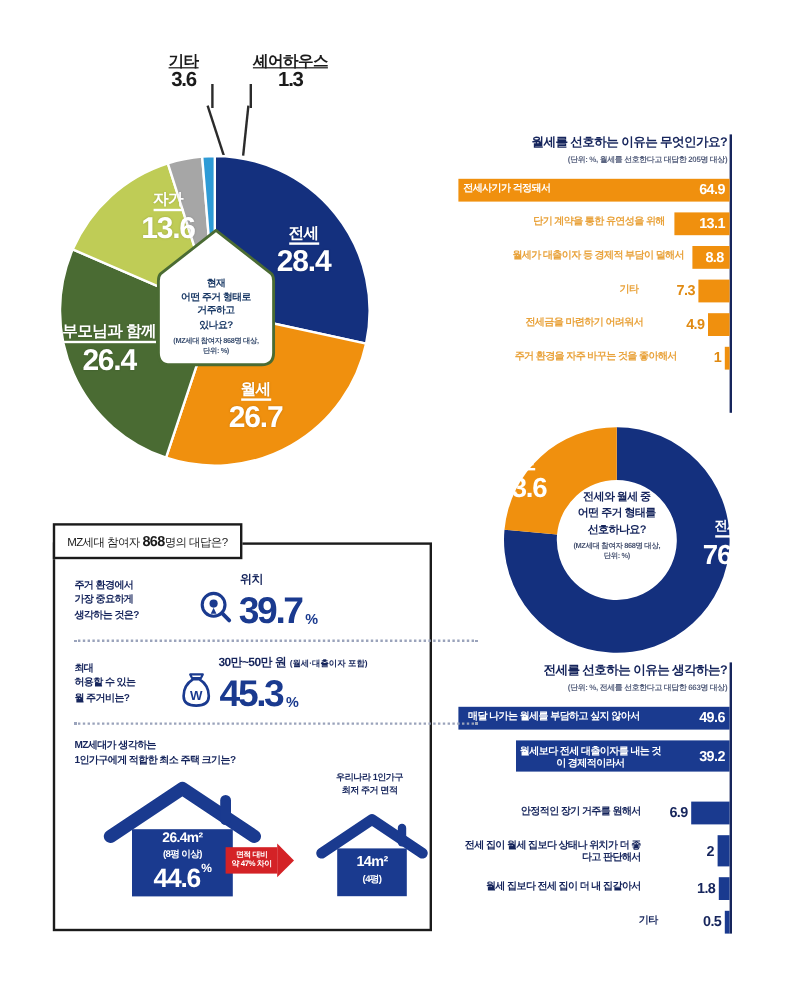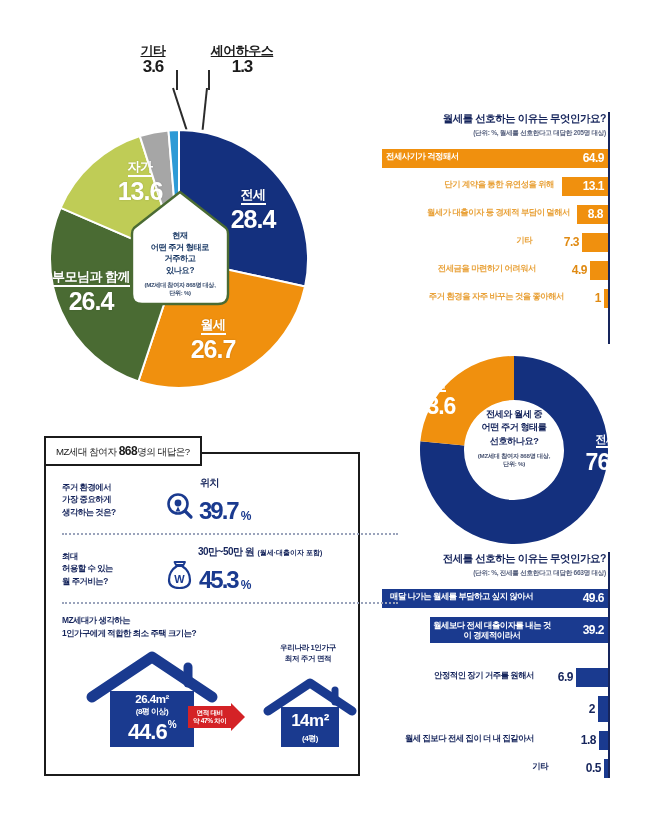--- a/index.html
+++ b/index.html
@@ -71,21 +71,21 @@
   #mz-tab{position:absolute;left:44px;top:436px;height:26px;padding:0 10px;
           border:2px solid #1b1b1b;background:#fff;display:flex;align-items:center;z-index:3;}
   #mz-tab .t{font-size:9.6px;font-weight:normal;color:#1b1b1b;letter-spacing:-.5px;}
   #mz-tab .t b{font-size:12px;}
   .mz-body{position:absolute;left:0;top:22px;width:368px;}
   .mz-row{position:relative;padding:0 16px;}
   .dotted{border-top:2px dotted #9aa3bb;margin:10px 16px;}
   .mz-q{font-size:8.4px;font-weight:bold;color:#16255c;line-height:1.5;letter-spacing:-.5px;}
   .mz-stat{display:flex;align-items:flex-end;gap:3px;}
   .mz-cap{font-size:10px;font-weight:bold;color:#16255c;letter-spacing:-.5px;}
-  .mz-big{font-size:24px;font-weight:bold;color:#1A3A8F;letter-spacing:-2px;line-height:.95;}
+  .mz-big{font-size:31px;font-weight:bold;color:#1A3A8F;letter-spacing:-2px;line-height:.95;}
   .mz-pct{font-size:12px;font-weight:bold;color:#1A3A8F;}
   .mz-note{font-size:7px;font-weight:bold;color:#16255c;}
 
   .house-stat{position:relative;height:104px;}
   .hs-txt{position:absolute;text-align:center;color:#fff;font-weight:bold;letter-spacing:-.5px;}
   .arrow-red{position:absolute;display:flex;align-items:center;}
   .arrow-body{background:#D42226;height:22px;display:flex;flex-direction:column;justify-content:center;
               align-items:center;padding:0 5px;}
   .arrow-body span{color:#fff;font-size:6.6px;font-weight:bold;line-height:1.25;letter-spacing:-.4px;white-space:nowrap;}
   .arrow-head{width:0;height:0;border-top:14px solid transparent;border-bottom:14px solid transparent;
@@ -230,21 +230,21 @@
       <div class="dc">선호하나요?</div>
       <div class="dcs">(MZ세대 참여자 868명 대상,</div>
       <div class="dcs" style="margin-top:0">단위: %)</div>
     </div>
   </div>
 
   <div id="right-col-2" style="position:absolute;left:382px;top:552px;width:276px;">
     <div class="axis-line" style="height:226px;"></div>
 
     <div class="q-head">
-      <div class="q-title">전세를 선호하는 이유는 무엇인가요?</div>
+      <div class="q-title">전세를 선호하는 이유는 생각하는?</div>
       <div class="q-sub">(단위: %, 전세를 선호한다고 대답한 663명 대상)</div>
     </div>
 
     <div class="bars navy" style="margin-top:11px;">
       <div class="bar-row">
         <div class="bar" style="width:226px;"></div>
         <div class="lbl inside" style="left:8px;width:168px;text-align:left;">매달 나가는 월세를 부담하고 싶지 않아서</div>
         <div class="val inside" style="right:54px;">49.6</div>
       </div>
       <div class="bar-row" style="height:42px;">
@@ -252,20 +252,21 @@
         <div class="lbl inside" style="left:50px;top:4px;width:120px;text-align:center;">월세보다 전세 대출이자를 내는 것이 경제적이라서</div>
         <div class="val inside" style="right:54px;top:6px;">39.2</div>
       </div>
       <div class="bar-row">
         <div class="bar" style="width:32px;"></div>
         <div class="lbl outside" style="left:0;width:152px;">안정적인 장기 거주를 원해서</div>
         <div class="val outside" style="right:85px;">6.9</div>
       </div>
       <div class="bar-row" style="height:26px;">
         <div class="bar" style="width:10px;height:26px;"></div>
+        <div class="lbl outside" style="left:0;top:4px;width:152px;">전세 집이 월세 집보다 상태나 위치가 더 좋다고 판단해서</div>
         <div class="val outside" style="right:63px;top:6px;">2</div>
       </div>
       <div class="bar-row">
         <div class="bar" style="width:9px;"></div>
         <div class="lbl outside" style="left:0;width:152px;">월세 집보다 전세 집이 더 내 집같아서</div>
         <div class="val outside" style="right:62px;">1.8</div>
       </div>
       <div class="bar-row">
         <div class="bar" style="width:4px;"></div>
         <div class="lbl outside" style="left:0;width:166px;">기타</div>
@@ -299,21 +300,21 @@
               <line x1="21" y1="20" x2="27" y2="26" stroke="#1A3A8F" stroke-width="3.2" stroke-linecap="round"></line>
             </svg>
             <div class="mz-big">39.7</div>
             <div class="mz-pct">%</div>
           </div>
         </div>
       </div>
 
       <div class="dotted"></div>
 
-      <div class="mz-row" style="display:flex;align-items:center;gap:16px;">
+      <div class="mz-row" style="display:flex;align-items:center;">
         <div class="mz-q" style="width:86px;">
           <span>최대</span><br>
           <span>허용할 수 있는</span><br>
           <span>월 주거비는?</span>
         </div>
         <div style="flex:1;">
           <div style="margin-left:34px;margin-bottom:1px;display:flex;align-items:baseline;gap:3px;">
             <span class="mz-cap">30만~50만 원</span>
             <span class="mz-note">(월세·대출이자 포함)</span>
           </div>
@@ -364,21 +365,21 @@
           <div class="side-note" style="left:196px;top:-2px;width:100px;">
             <span>우리나라 1인가구</span><br>
             <span>최저 주거 면적</span>
           </div>
           <svg width="96" height="70" viewBox="0 0 96 70" style="position:absolute;left:200px;top:32px;">
             <path d="M6 34 L48 6 L90 34" fill="none" stroke="#1A3A8F" stroke-width="9" stroke-linecap="round" stroke-linejoin="round"></path>
             <line x1="73" y1="13" x2="73" y2="25" stroke="#1A3A8F" stroke-width="7" stroke-linecap="round"></line>
             <rect x="19" y="30" width="58" height="40" fill="#1A3A8F"></rect>
           </svg>
           <div class="hs-txt" style="left:219px;top:66px;width:58px;">
-            <div style="font-size:17px;">14m²</div>
+            <div style="font-size:12px;">14m²</div>
             <div style="font-size:8px;margin-top:2px;">(4평)</div>
           </div>
 
         </div>
       </div>
     </div>
   </div>
 
 </div>
 

